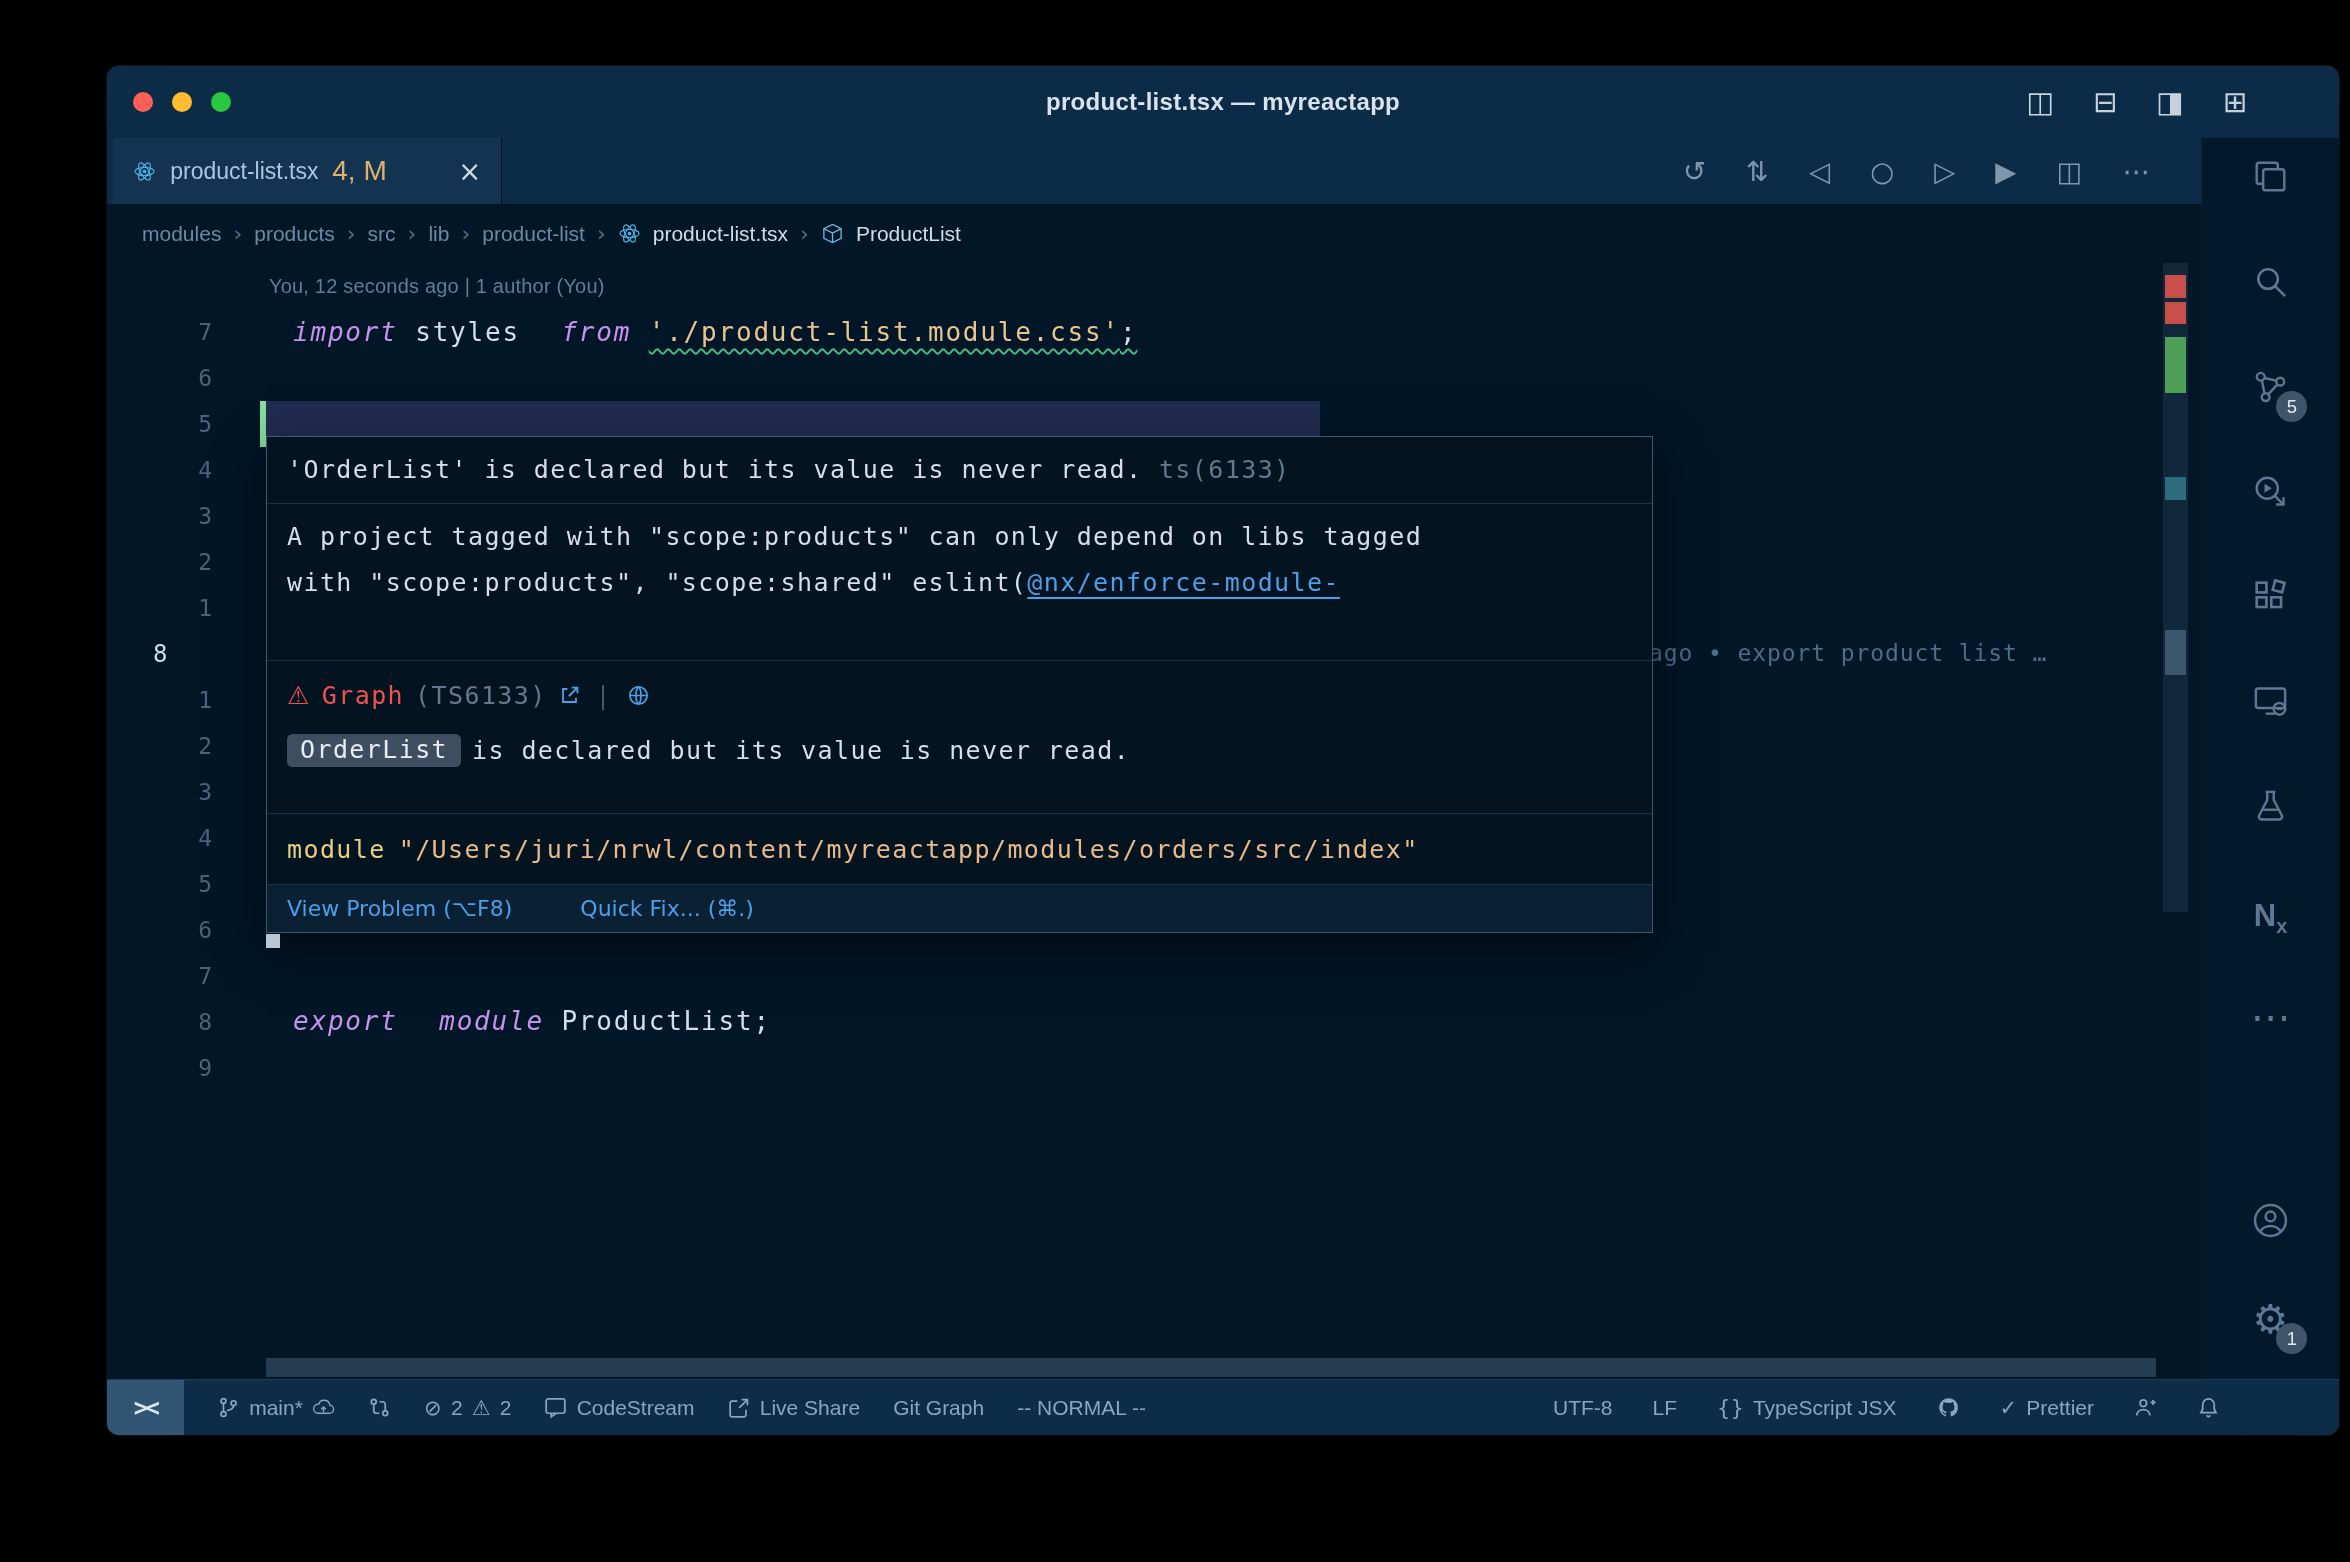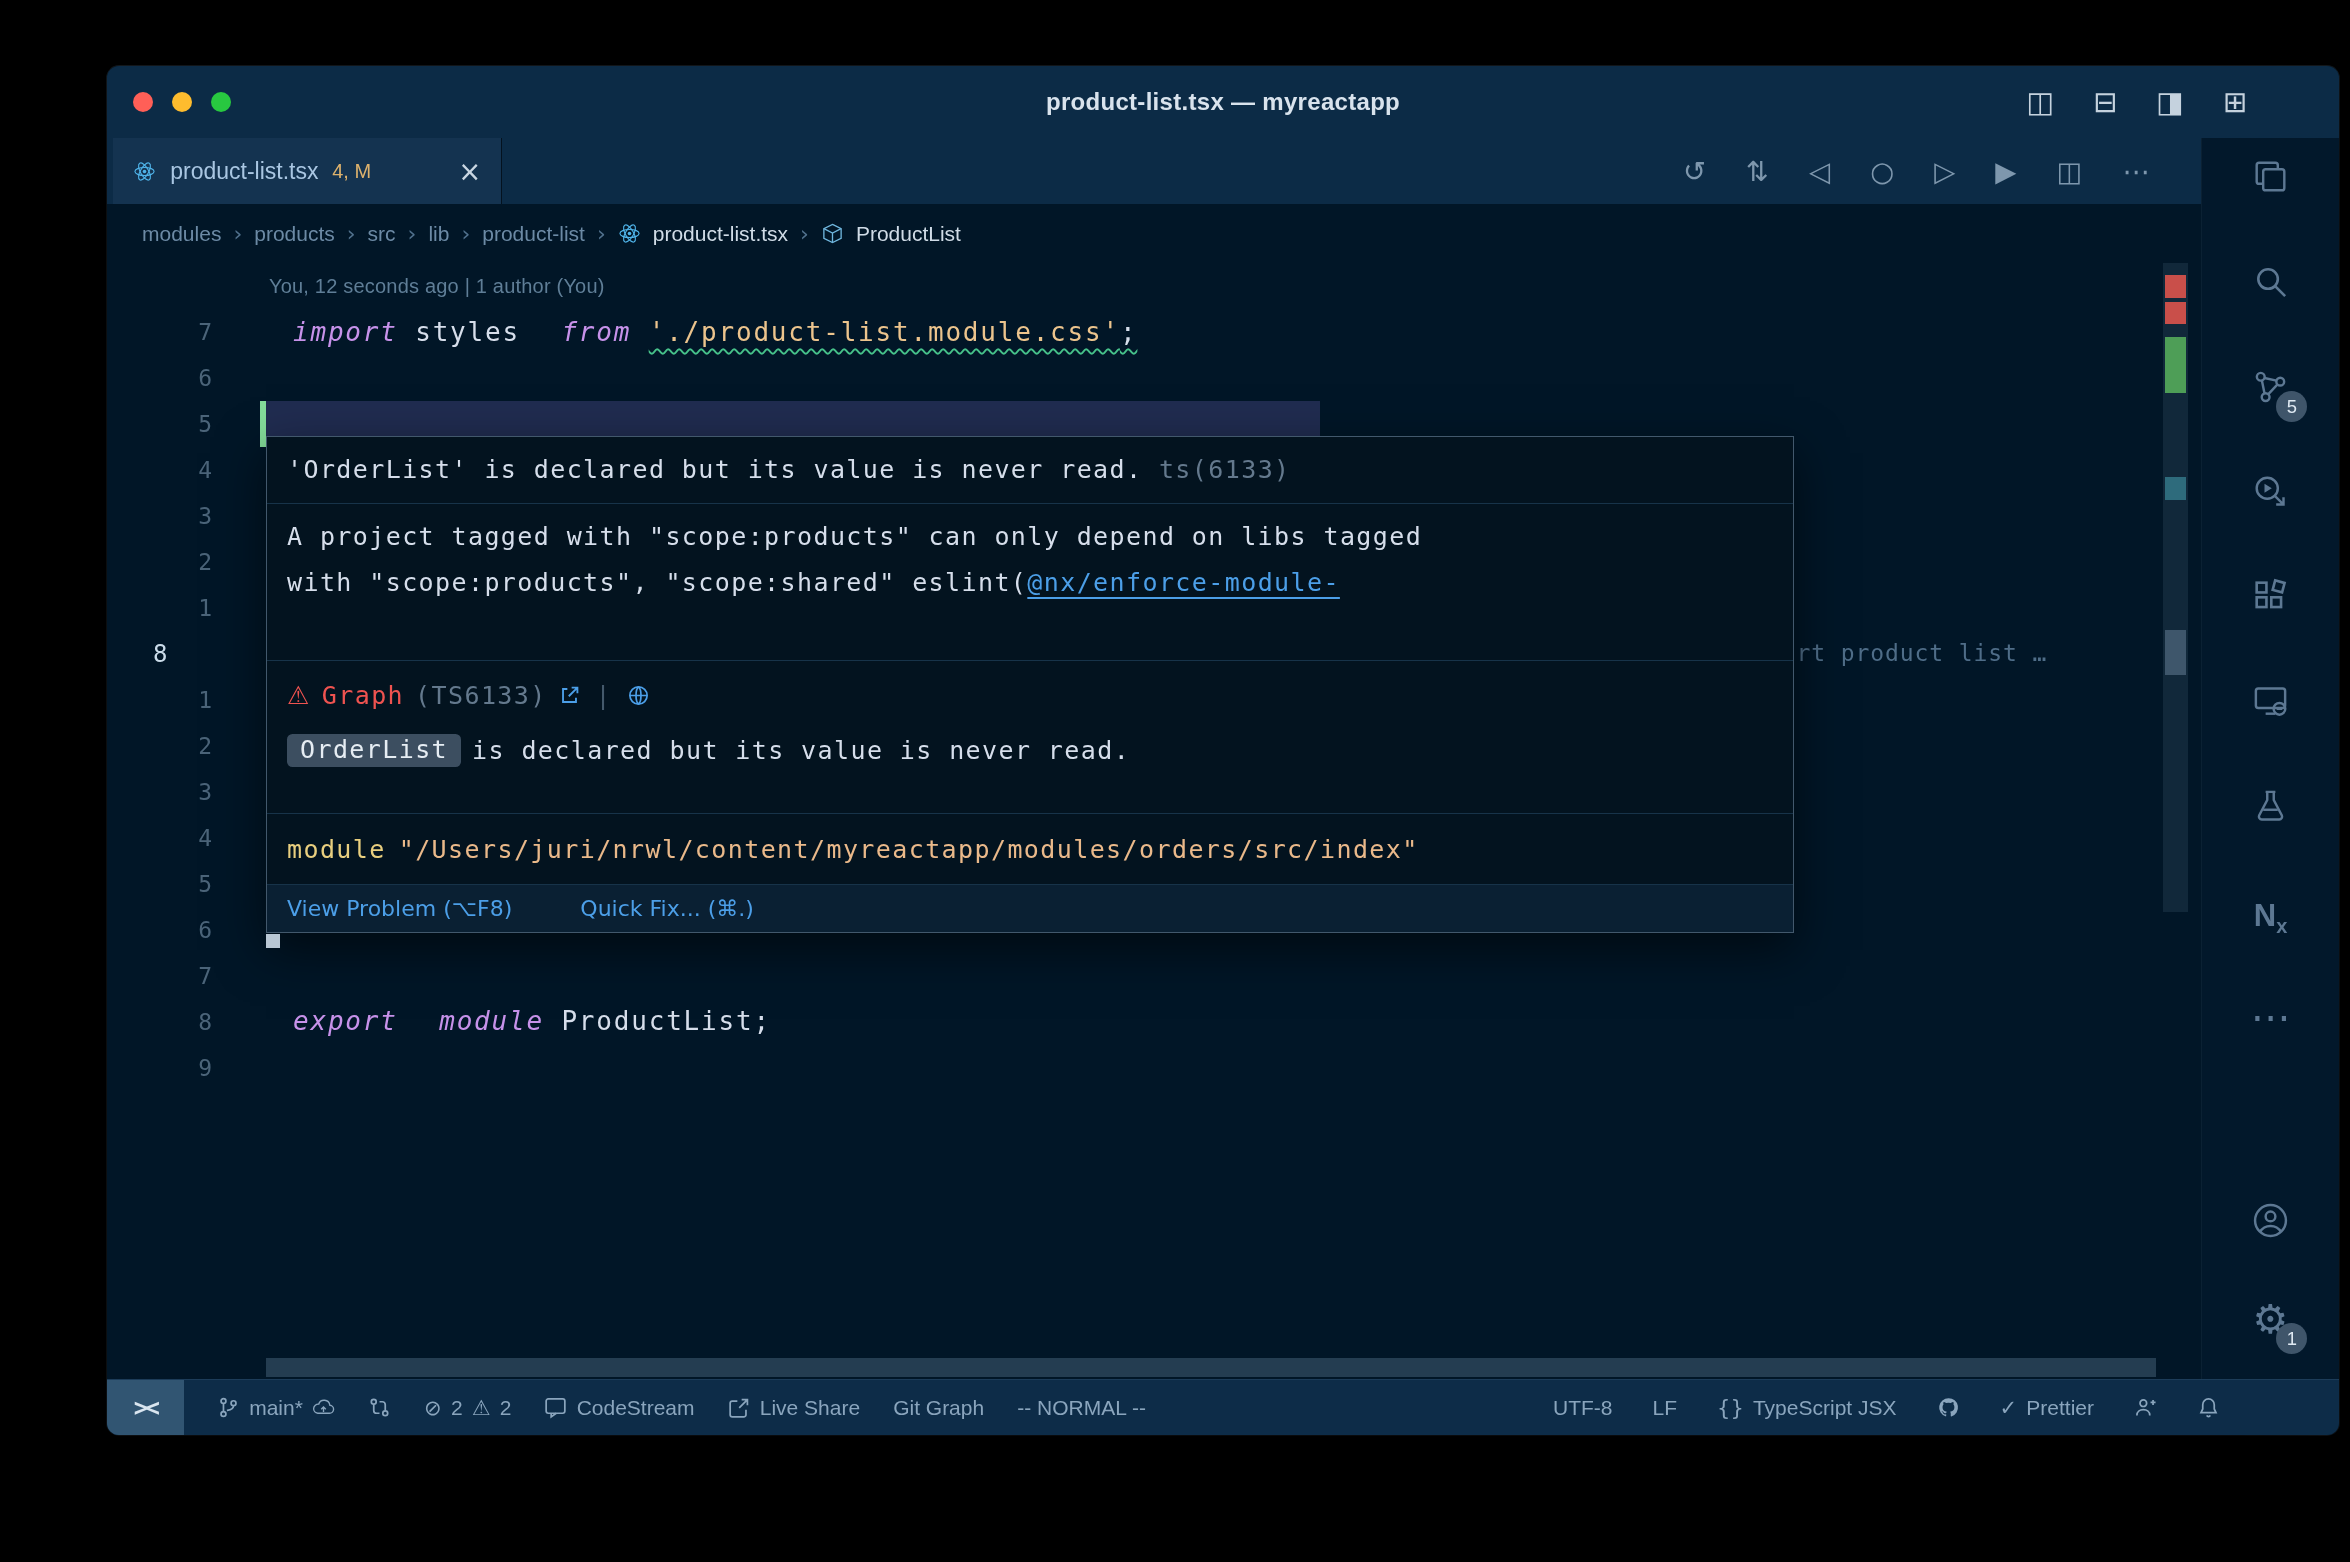--- a/index.html
+++ b/index.html
@@ -16,21 +16,21 @@
   .win-title{flex:1;text-align:center;font-size:24px;font-weight:bold;color:#d9e3ed;letter-spacing:0.3px;}
   .tb-actions{position:absolute;right:92px;top:0;height:100%;display:flex;align-items:center;gap:39px;
     color:#c5d2de;font-size:29px;}
   
   .mainrow{flex:1;display:flex;min-height:0;}
   .maincol{width:2094px;display:flex;flex-direction:column;}
   .tabbar{height:66px;background:#0c2b46;display:flex;align-items:stretch;padding-left:6.4px;}
   .tab{width:389px;background:#143350;display:flex;align-items:center;gap:13.8px;padding:0 20px;
     border-right:0.9px solid #04121f;box-sizing:border-box;}
   .tab-label{font-size:23px;color:#a9c6e2;}
-  .tab-deco{font-size:20px;color:#ddb26d;}
+  .tab-deco{font-size:28px;color:#ddb26d;}
   .tab-close{font-size:27.5px;color:#c9d6e2;margin-left:auto;}
   .ed-actions{margin-left:auto;display:flex;align-items:center;gap:40px;padding-right:51px;
     color:#7e97ad;font-size:27.5px;}
   
   .breadcrumbs{height:59px;background:#011627;display:flex;align-items:center;padding-left:35px;gap:12px;
     font-size:21px;color:#6c8aa5;}
   .bc-sep{color:#50708c;font-size:22px;}
   .bc-strong{color:#d0dce7;}
   
   .editor{position:relative;flex:1;background:#011627;overflow:hidden;font-family:"DejaVu Sans Mono",monospace;}
@@ -52,21 +52,21 @@
     font-size:23px;letter-spacing:0.9px;white-space:pre;}
   .vslider{position:absolute;right:13px;top:0;width:25px;height:649px;background:rgba(133,165,196,.13);}
   .mk{position:absolute;right:14.7px;width:21px;}
   .mk.red1{top:12px;height:23px;background:#c94f4a}
   .mk.red2{top:39px;height:22px;background:#c94f4a}
   .mk.grn{top:74px;height:56px;background:#4e9e57}
   .mk.teal{top:214px;height:23px;background:#2e6b7c}
   .mk.slate{top:367px;height:45px;background:#3e566b}
   .hscroll{position:absolute;left:159px;top:1095px;height:19px;width:1890px;background:rgba(95,126,151,.38);}
   
-  .popup{position:absolute;left:159px;top:173px;width:1528px;box-sizing:border-box;background:#03131f;
+  .popup{position:absolute;left:159px;top:173px;width:1387px;box-sizing:border-box;background:#03131f;
     border:0.9px solid #42586c;box-shadow:0 16.5px 46px rgba(0,0,0,.55);z-index:5;
     font-size:25px;letter-spacing:1.4px;color:#d6deeb;}
   .pp-sec{border-top:0.9px solid #173349;padding:0 20px;box-sizing:border-box;}
   .pp-sec:first-child{border-top:none;}
   .pp1{height:66px;line-height:66px;}
   .pp-dim{color:#64798d;}
   .pp2{height:157px;padding-top:10px;line-height:46px;}
   .pp-link{color:#4c9fe8;text-decoration:underline;text-underline-offset:5.5px;cursor:pointer;}
   .pp3{height:153px;}
   .pp-errrow{margin-top:20px;display:flex;align-items:center;gap:11px;}

